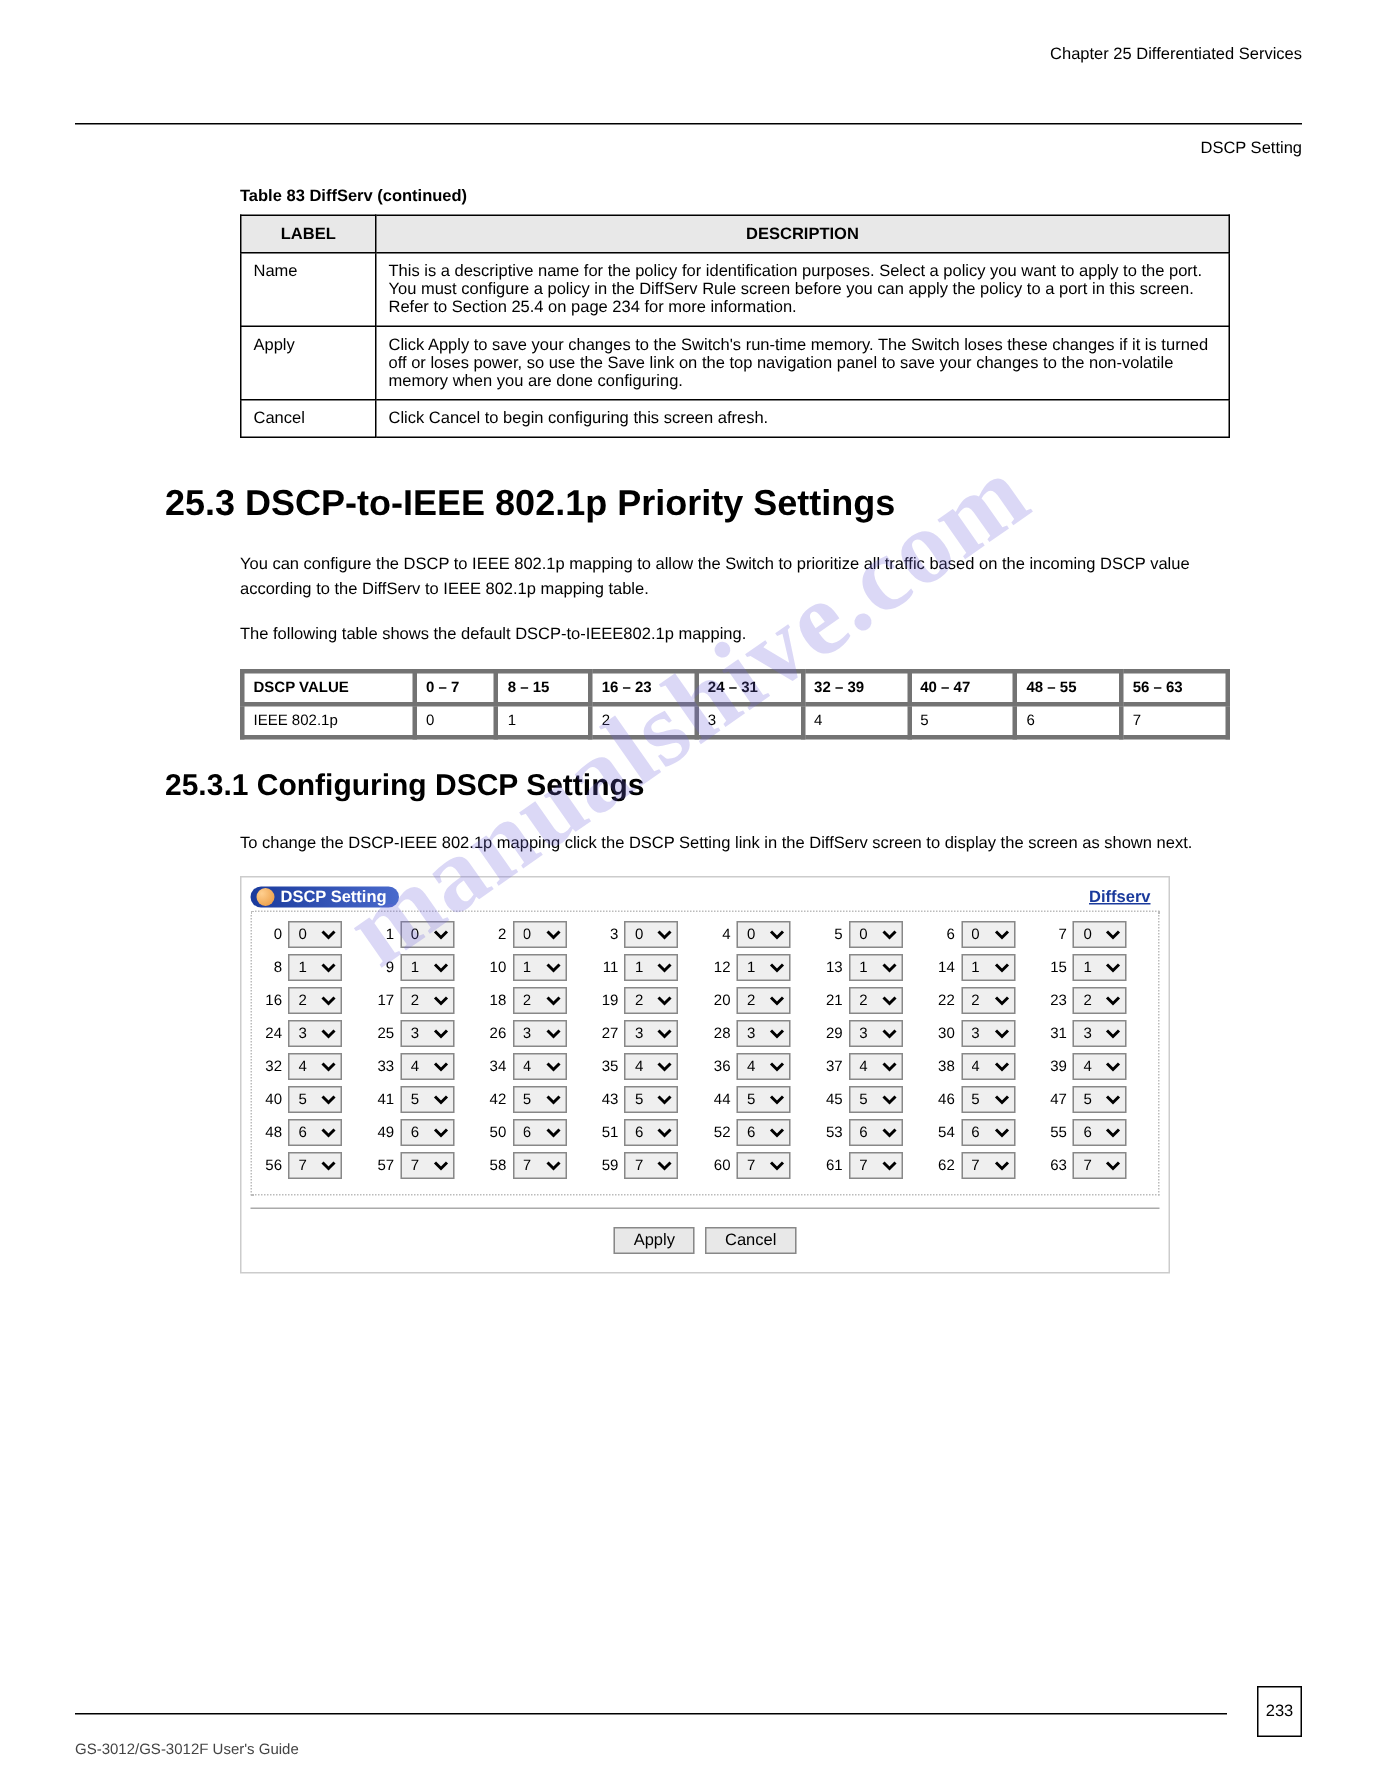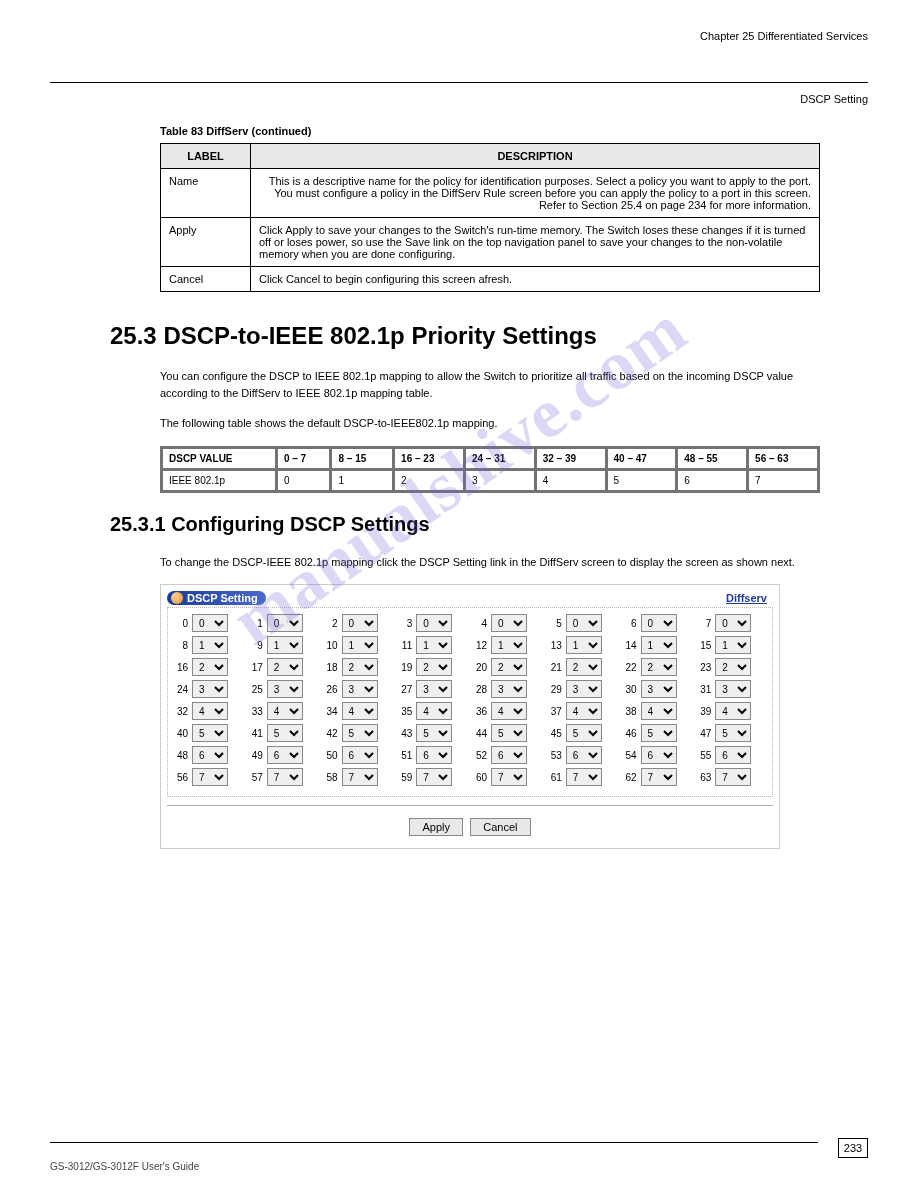--- a/index.html
+++ b/index.html
@@ -195,21 +195,21 @@
     cursor: pointer;
     margin: 0 2px;
   }
 
   .footer-box {
     position: absolute;
     bottom: 30px;
     right: 50px;
     border: 1px solid #000;
     width: 30px;
-    height: 20px;
+    height: 34px;
     display: flex;
     align-items: center;
     justify-content: center;
     font-size: 11px;
   }
   .footer-line {
     position: absolute;
     bottom: 45px;
     left: 50px;
     right: 100px;
@@ -251,21 +251,21 @@
   <table class="table1">
     <thead>
       <tr>
         <th>LABEL</th>
         <th>DESCRIPTION</th>
       </tr>
     </thead>
     <tbody id="table1-body">
         <tr>
           <td>Name</td>
-          <td style="white-space: pre-line; text-align: right;">This is a descriptive name for the policy for identification purposes. Select a policy you want to apply to the port.
+          <td style="white-space: pre-line;">This is a descriptive name for the policy for identification purposes. Select a policy you want to apply to the port.
 You must configure a policy in the DiffServ Rule screen before you can apply the policy to a port in this screen. Refer to Section 25.4 on page 234 for more information.</td>
         </tr>
         <tr>
           <td>Apply</td>
           <td style="white-space: pre-line;">Click Apply to save your changes to the Switch's run-time memory. The Switch loses these changes if it is turned off or loses power, so use the Save link on the top navigation panel to save your changes to the non-volatile memory when you are done configuring.</td>
         </tr>
         <tr>
           <td>Cancel</td>
           <td style="white-space: pre-line;">Click Cancel to begin configuring this screen afresh.</td>
         </tr>

